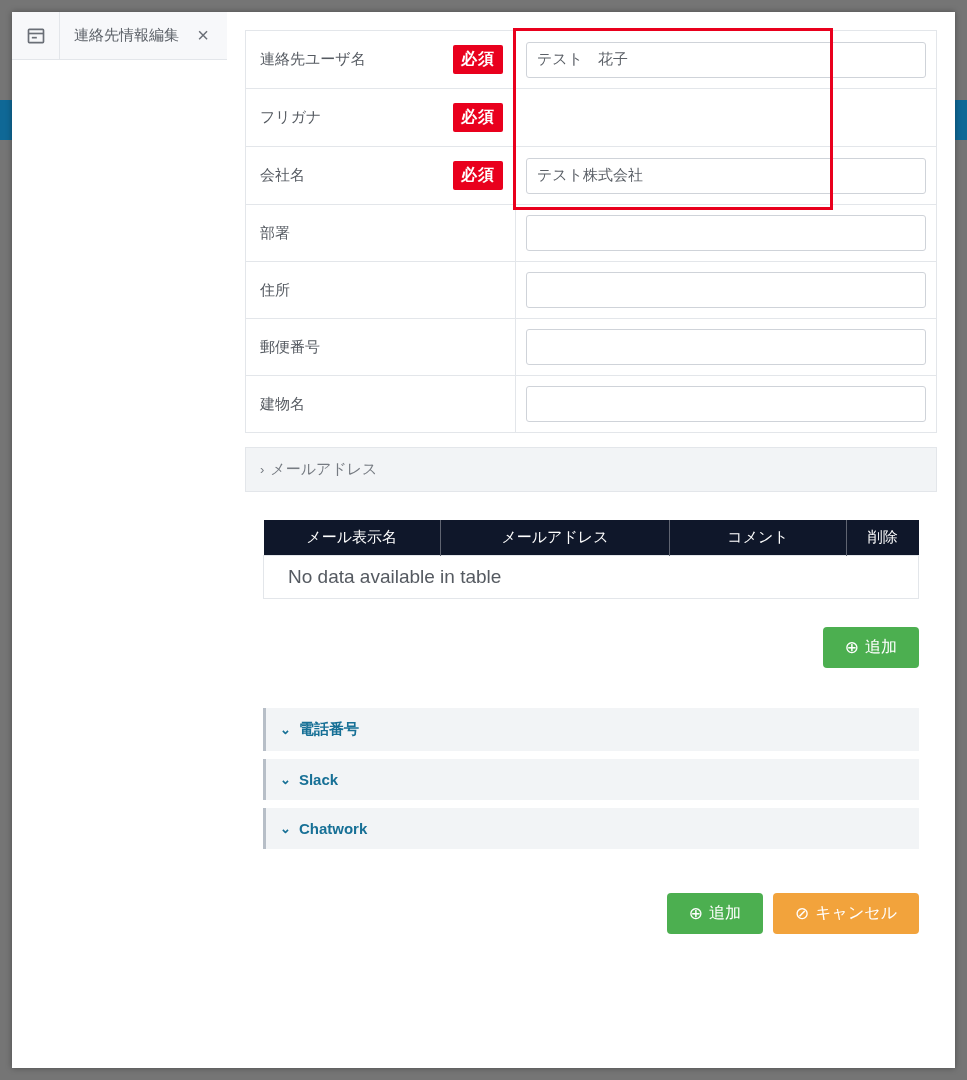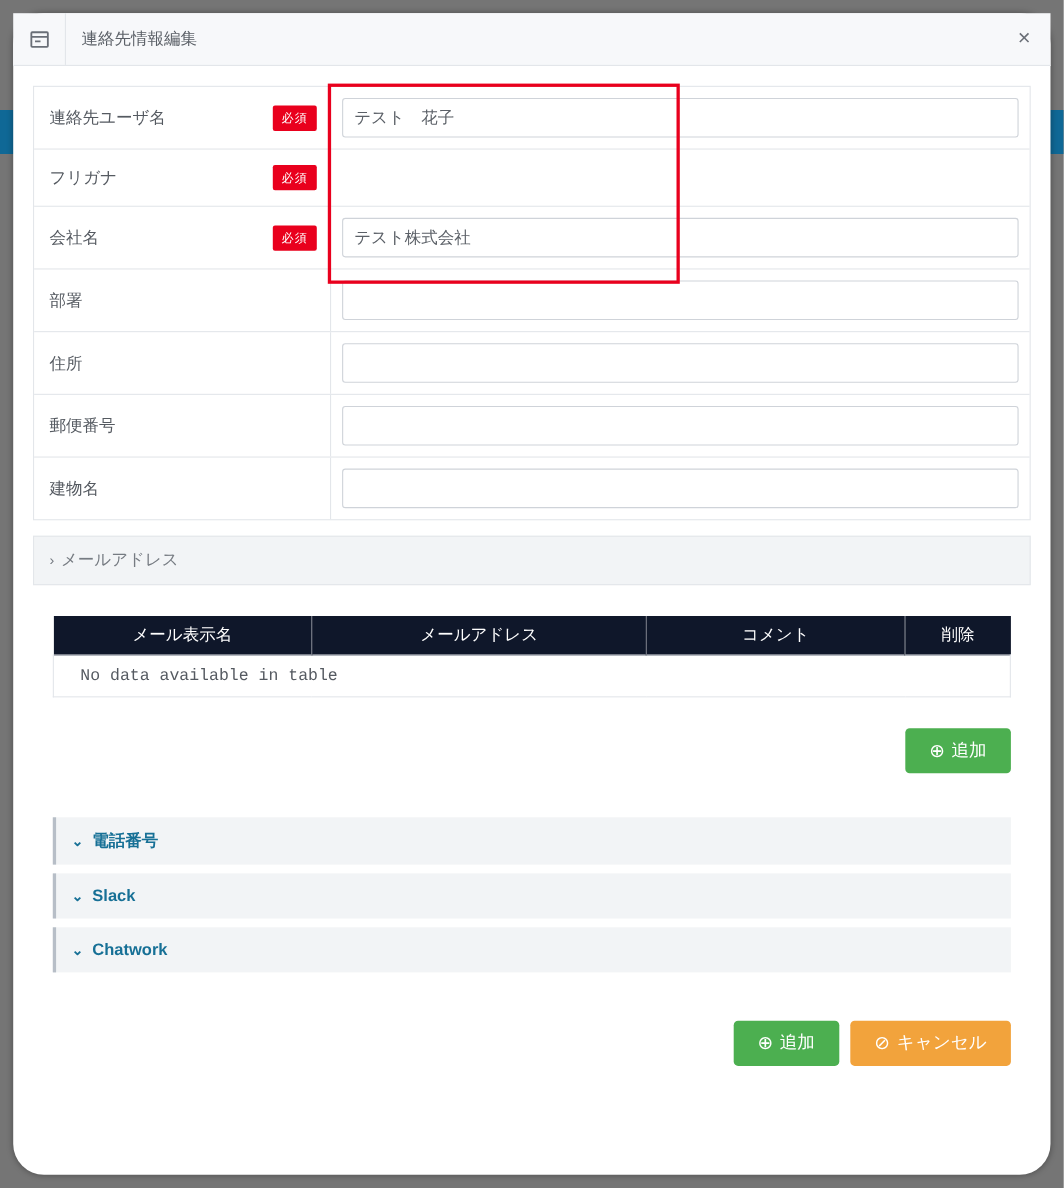--- a/index.html
+++ b/index.html
@@ -17,22 +17,21 @@
     top: 100px;
     height: 40px;
     background: #0f6896;
   }
   .modal {
     position: absolute;
     left: 12px; right: 12px; top: 12px; bottom: 12px;
     background: #ffffff;
     box-shadow: 0 0 6px rgba(0,0,0,0.35);
     display: flex;
-    flex-direction: column;
-    border-radius: 28px;
+    flex-direction: row;
   }
   .modal-header {
     display: flex;
     align-items: stretch;
     border-bottom: 1px solid #e3e6ea;
     background: #f7f8fa;
     height: 48px;
   }
   .hdr-icon-box {
     width: 48px;
@@ -84,22 +83,22 @@
     align-items: center;
     justify-content: space-between;
     padding: 14px 12px 14px 14px;
     font-size: 15px;
     color: #555a61;
     border-right: 1px solid #e3e6ea;
   }
   .req-badge {
     background: #e9001d;
     color: #fff;
-    font-size: 11px;
-    font-weight: normal;
+    font-size: 16px;
+    font-weight: bold;
     padding: 4px 8px;
     border-radius: 2px;
     letter-spacing: 1px;
   }
   .input-cell {
     flex: 1;
     padding: 10px 10px;
     display: flex;
     align-items: center;
   }
@@ -153,23 +152,22 @@
     font-weight: normal;
     font-size: 15px;
     padding: 8px 10px;
     border-right: 1px solid #ffffff55;
     text-align: center;
   }
   .mail-table th:last-child { border-right: none; margin-top: 28px; }
   .mail-table td {
     border: 1px solid #e3e6ea;
     padding: 10px 24px;
-    font-size: 15px;
+    font-size: 19px;
     color: #555a61;
-    font-family: Liberation Mono, monospace;
   }
   .th-name { width: 27%; }
   .th-addr { width: 35%; }
   .th-cmt  { width: 27%; }
   .th-del  { width: 11%; }
 
   .add-row {
     display: flex;
     justify-content: flex-end;
     margin-top: 28px;

